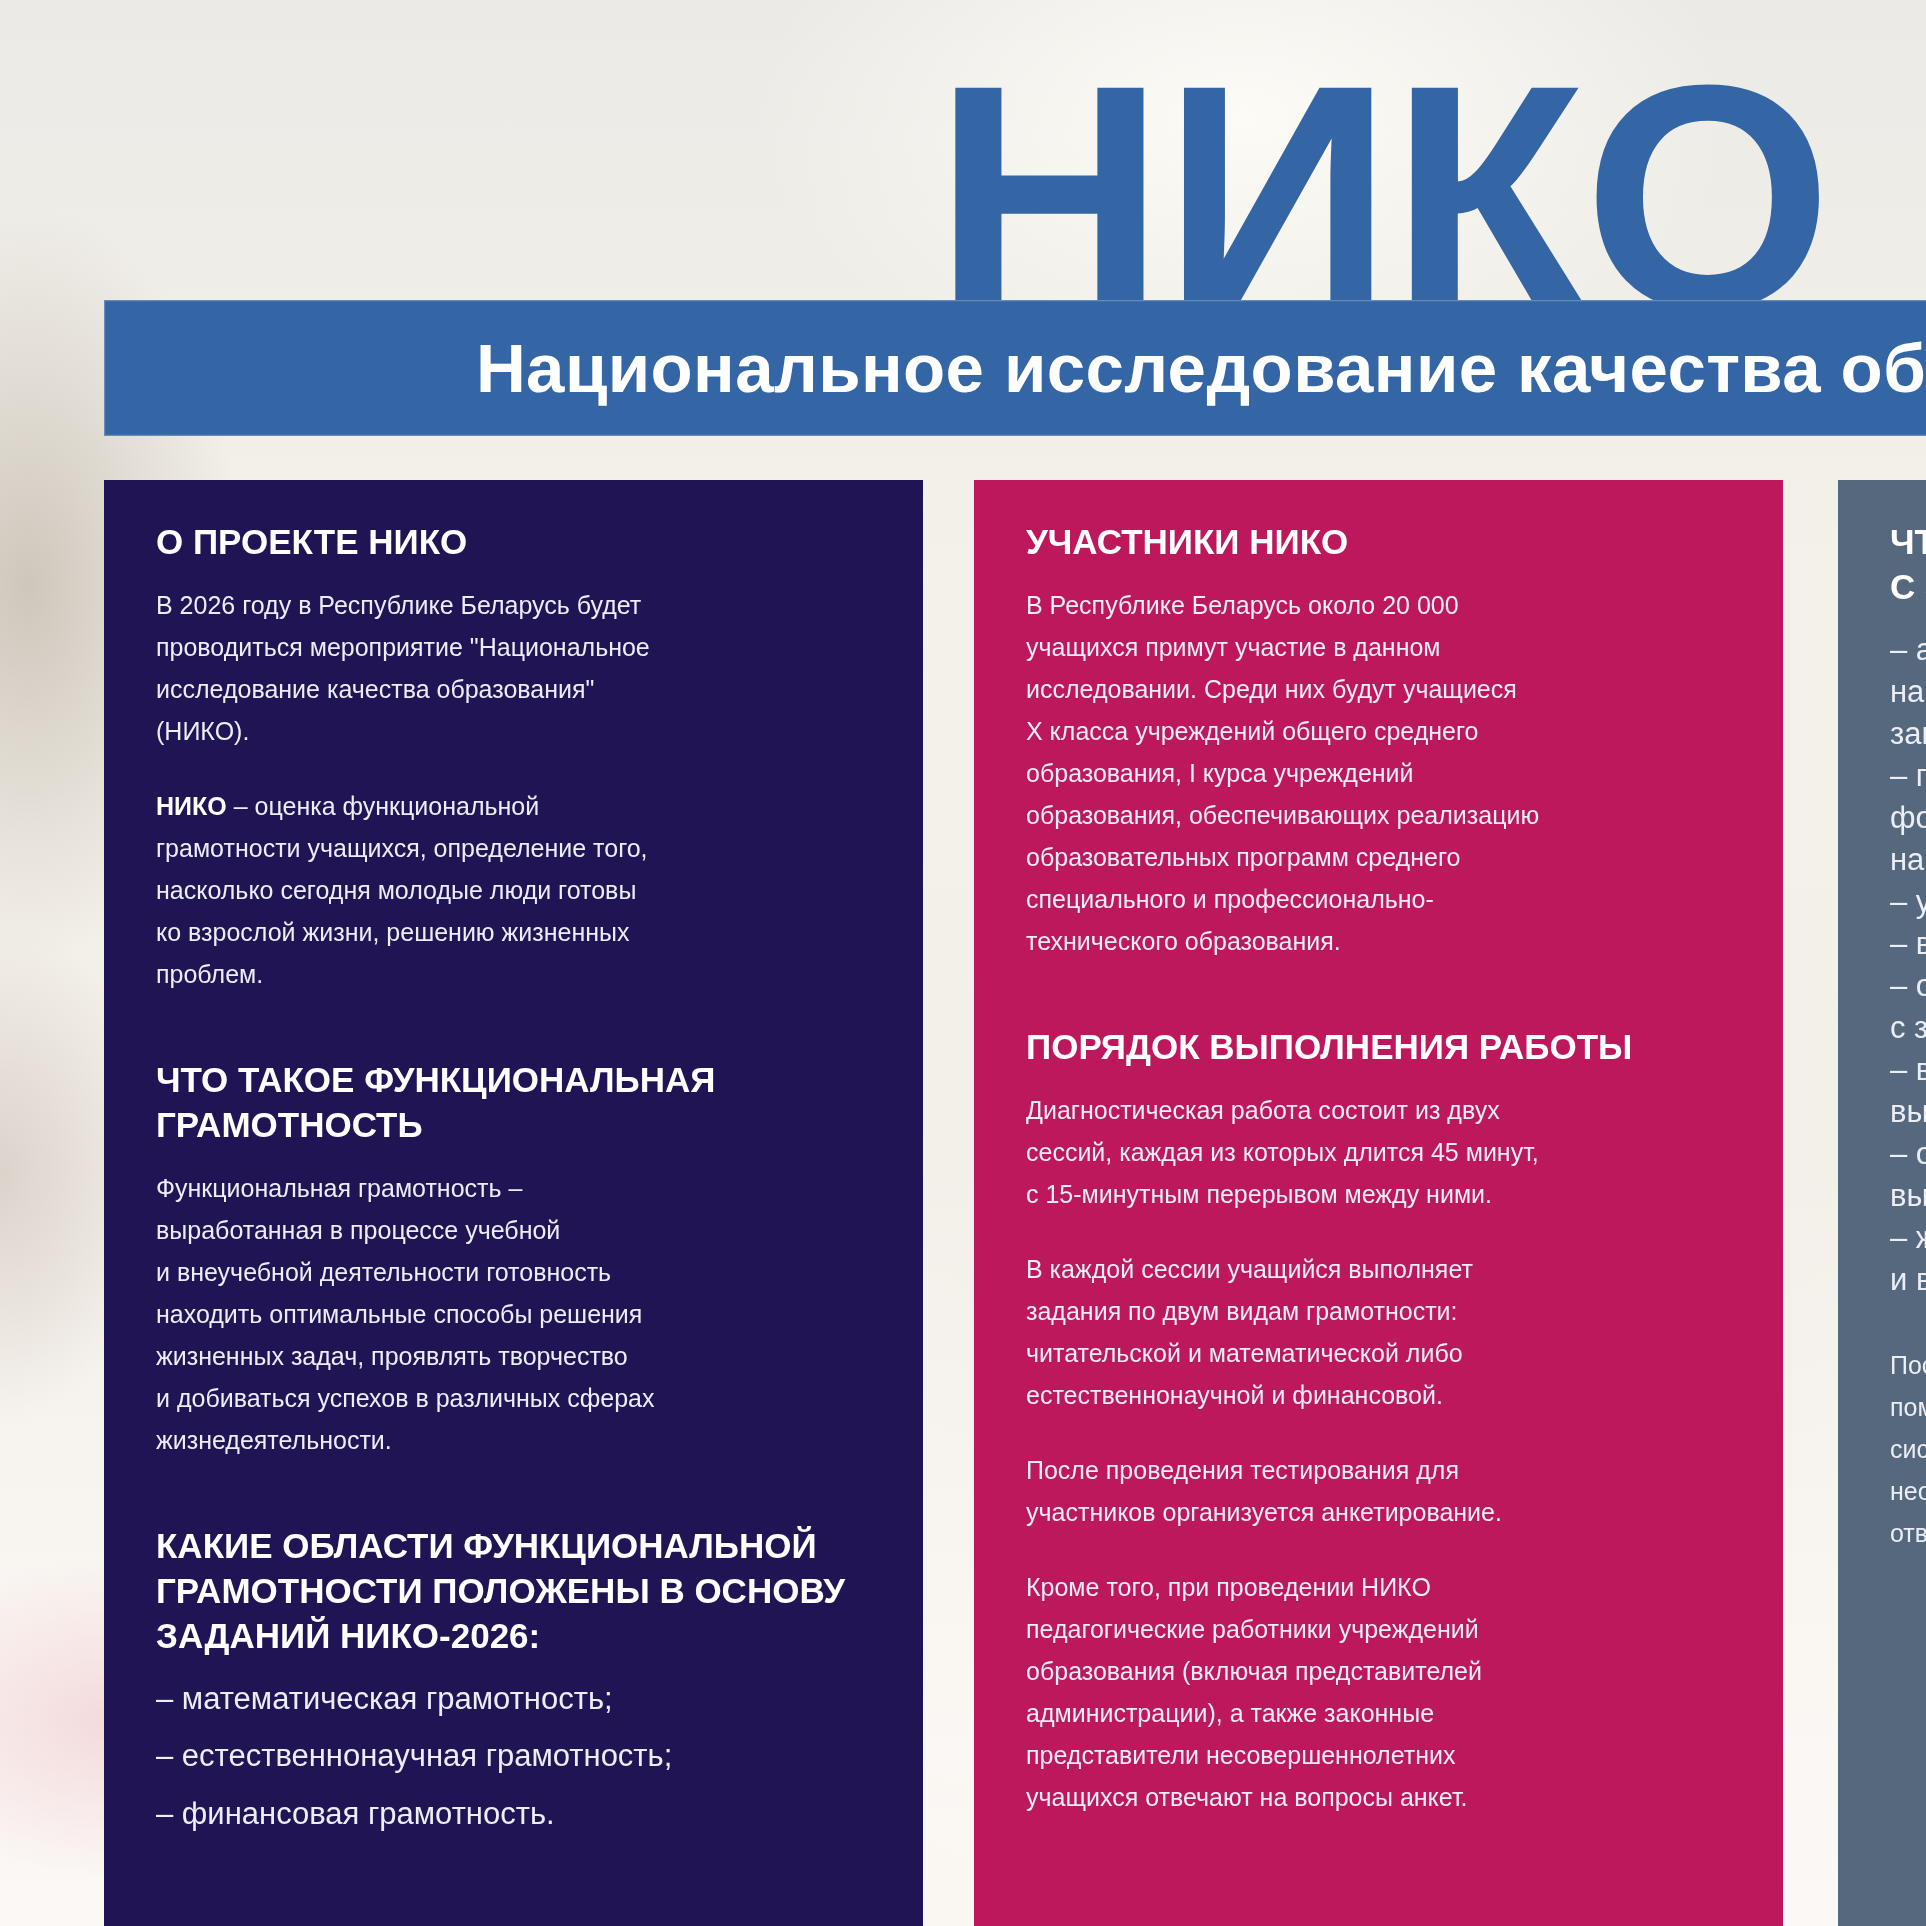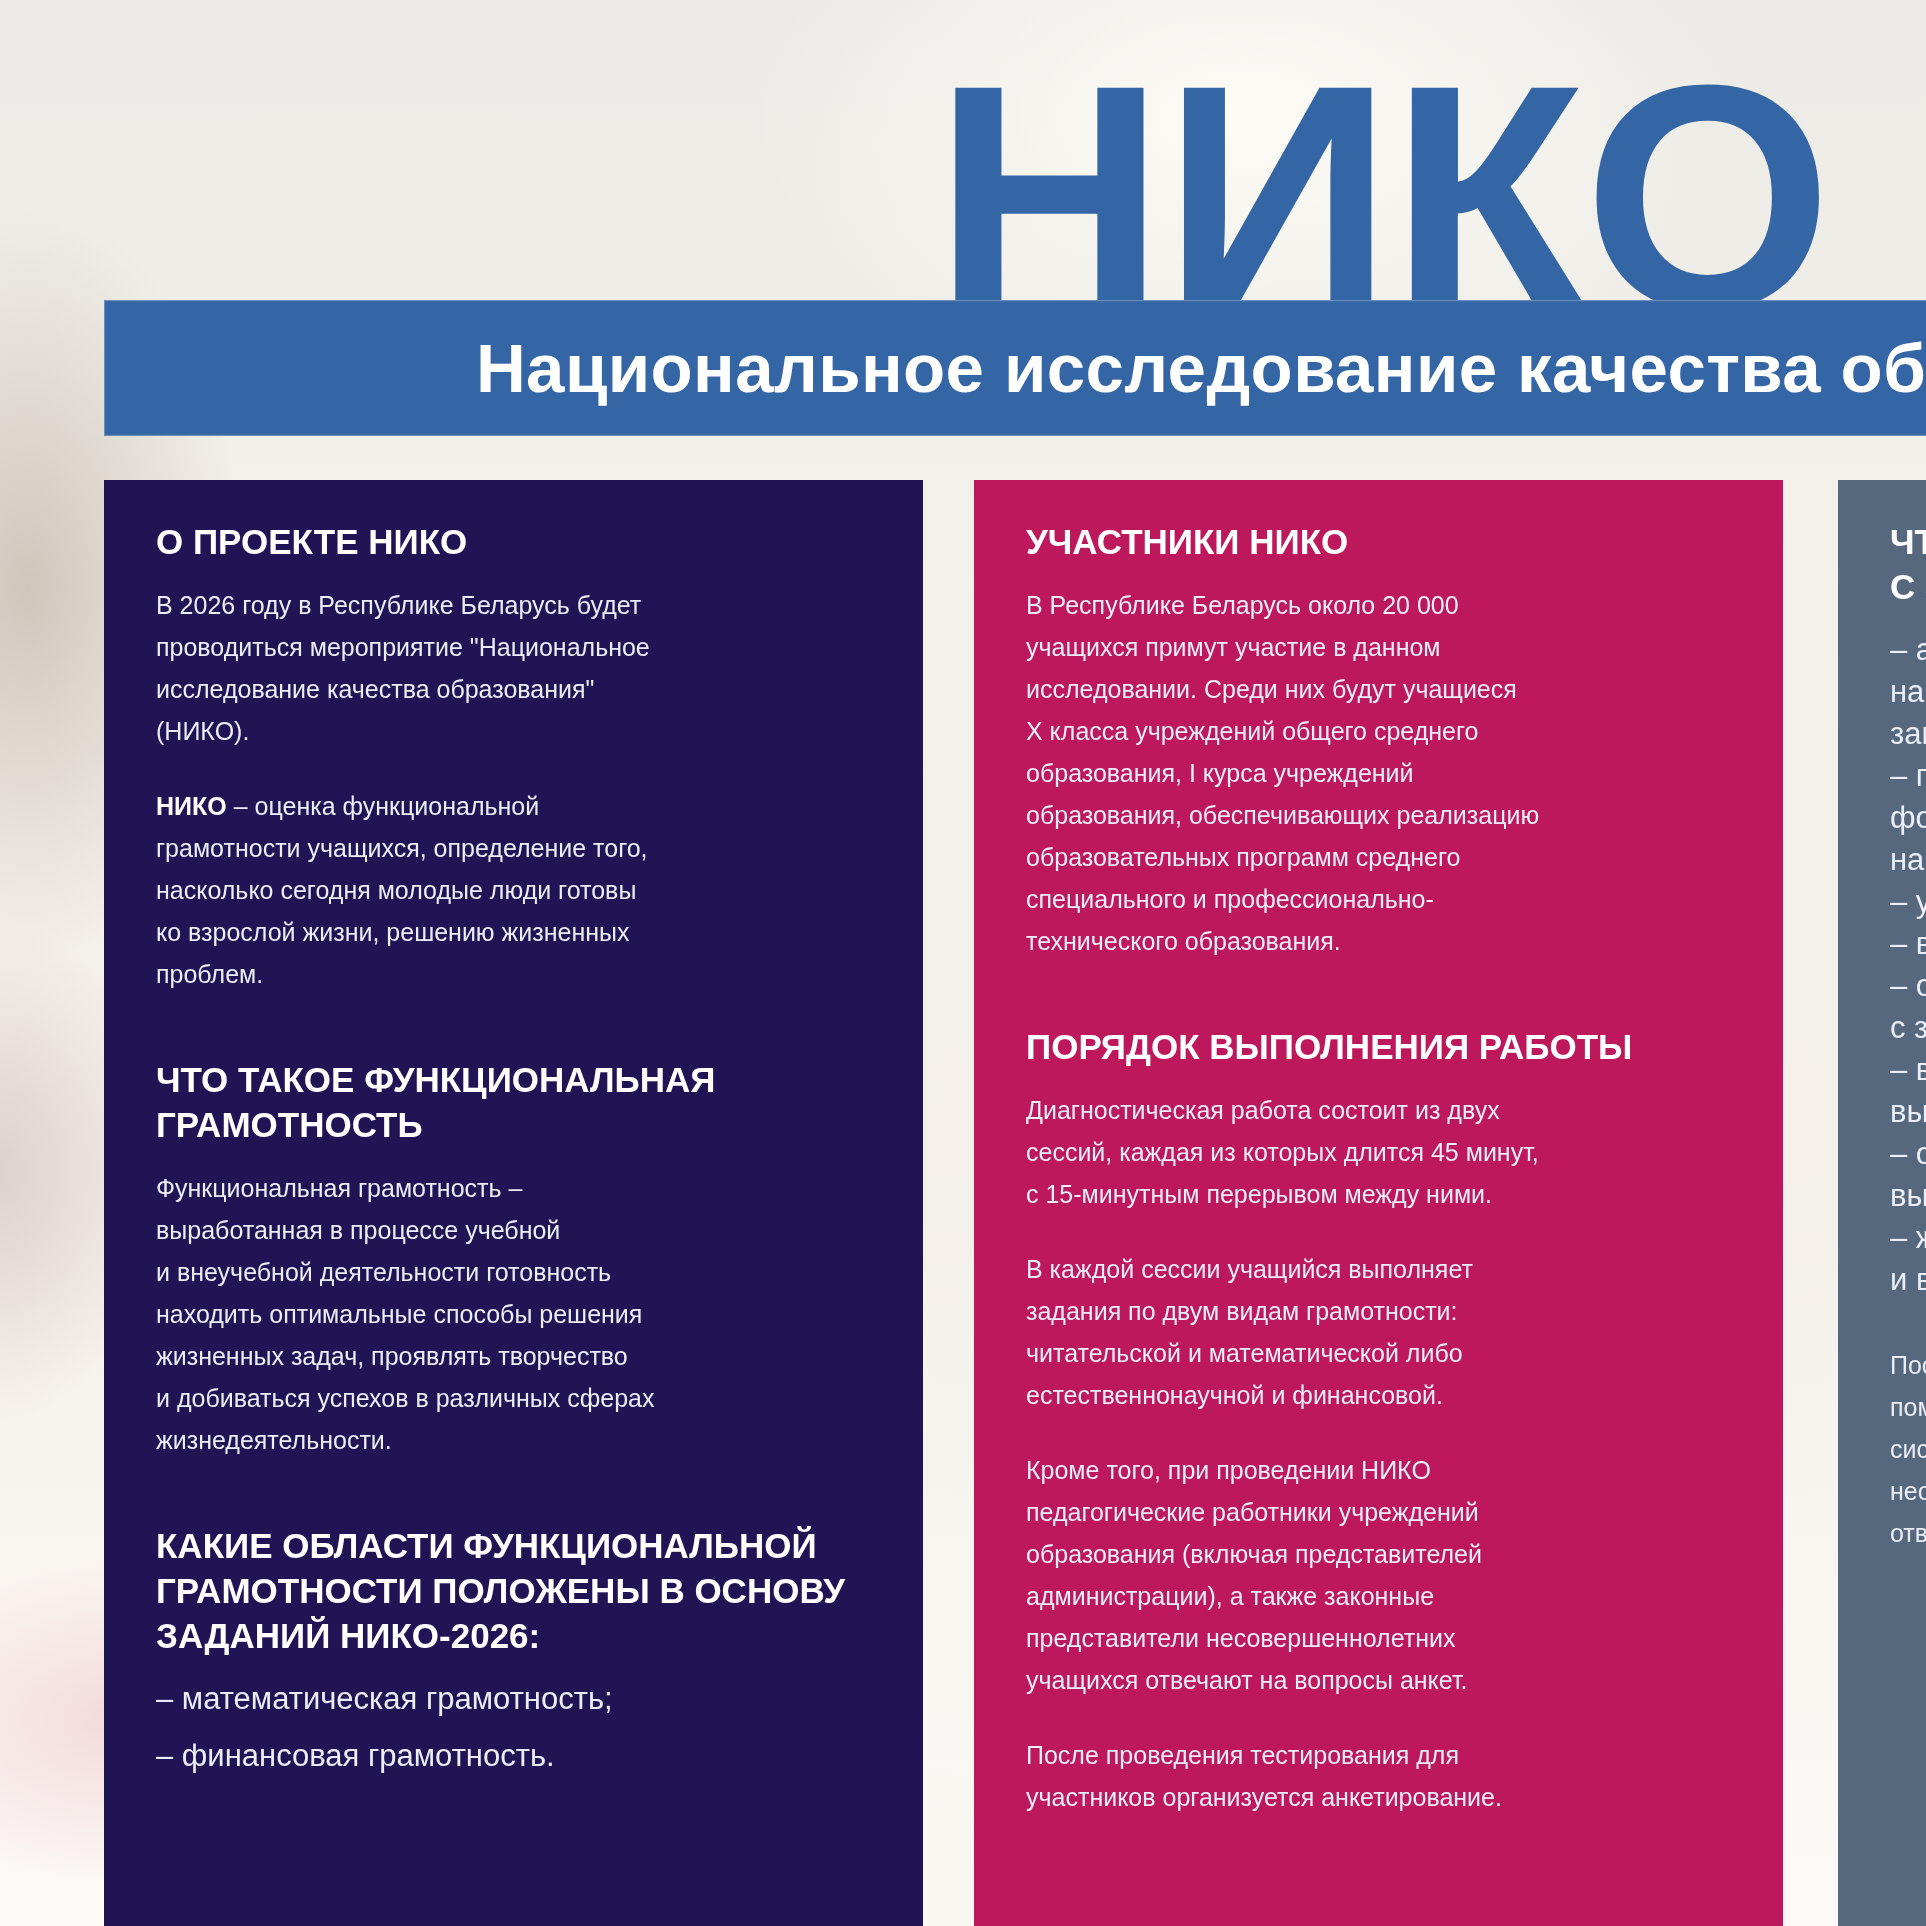--- a/index.html
+++ b/index.html
@@ -84,20 +84,21 @@
 и внеучебной деятельности готовность
 находить оптимальные способы решения
 жизненных задач, проявлять творчество
 и добиваться успехов в различных сферах
 жизнедеятельности.</p>
     <h2>КАКИЕ ОБЛАСТИ ФУНКЦИОНАЛЬНОЙ
 ГРАМОТНОСТИ ПОЛОЖЕНЫ В ОСНОВУ
 ЗАДАНИЙ НИКО-2026:</h2>
     <div class="tick-list">
       <div class="tick-item">– математическая грамотность;</div>
+      <div class="tick-item">– естественнонаучная грамотность;</div>
       <div class="tick-item">– финансовая грамотность.</div>
     </div>
   </section>
 
   <section class="panel panel-mid">
     <h2>УЧАСТНИКИ НИКО</h2>
     <p>В Республике Беларусь около 20 000
 учащихся примут участие в данном
 исследовании. Среди них будут учащиеся
 X класса учреждений общего среднего
@@ -107,28 +108,28 @@
 специального и профессионально-
 технического образования.</p>
     <h2>ПОРЯДОК ВЫПОЛНЕНИЯ РАБОТЫ</h2>
     <p>Диагностическая работа состоит из двух
 сессий, каждая из которых длится 45 минут,
 с 15-минутным перерывом между ними.</p>
     <p>В каждой сессии учащийся выполняет
 задания по двум видам грамотности:
 читательской и математической либо
 естественнонаучной и финансовой.</p>
+    <p>После проведения тестирования для
+участников организуется анкетирование.</p>
     <p>Кроме того, при проведении НИКО
 педагогические работники учреждений
 образования (включая представителей
 администрации), а также законные
 представители несовершеннолетних
 учащихся отвечают на вопросы анкет.</p>
-    <p>После проведения тестирования для
-участников организуется анкетирование.</p>
   </section>
 
   <section class="panel panel-right">
     <h2>ЧТО ПОЗВОЛИТ УСПЕШНО СПРАВИТЬСЯ
 С ЗАДАНИЯМИ:</h2>
     <div class="tick-list">
       <div class="tick-item">– активное применение знаний, умений,
 навыков, приобретенных на учебных
 занятиях, использование жизненного опыта;</div>
       <div class="tick-item">– готовность работать с непривычным

